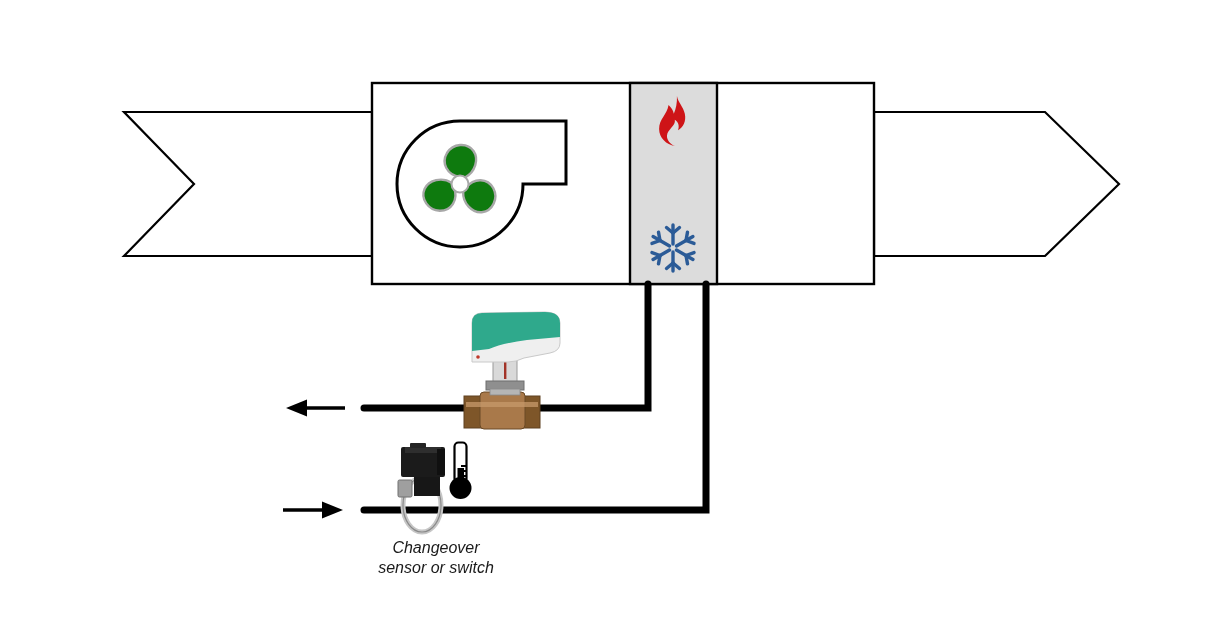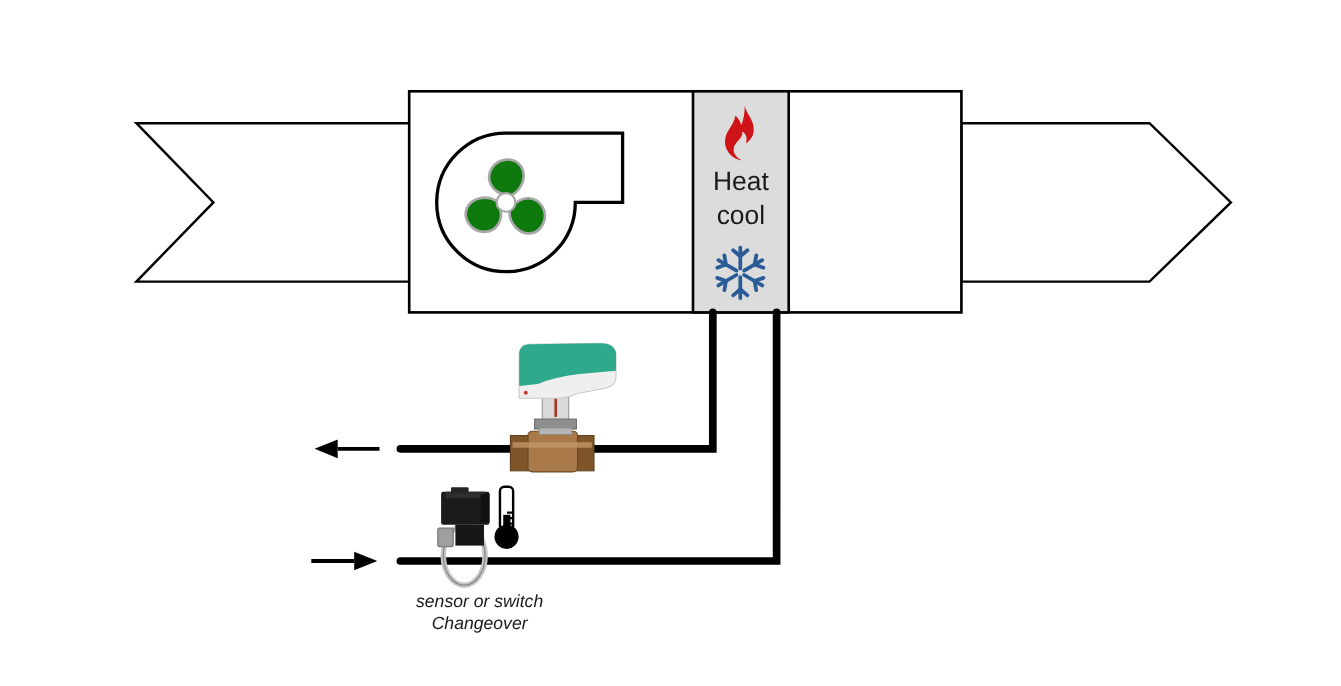--- a/index.html
+++ b/index.html
@@ -142,23 +142,19 @@
     <g>
       <rect x="454.5" y="442.5" width="12" height="40" rx="4" fill="#ffffff" stroke="#000000" stroke-width="2.2"></rect>
       <rect x="457.5" y="468" width="6.5" height="15" fill="#000000"></rect>
       <line x1="461" y1="466" x2="466.5" y2="466" stroke="#000000" stroke-width="2"></line>
       <line x1="461" y1="471" x2="466.5" y2="471" stroke="#000000" stroke-width="2"></line>
       <line x1="461" y1="476" x2="466.5" y2="476" stroke="#000000" stroke-width="2"></line>
       <circle cx="460.5" cy="488" r="11" fill="#000000"></circle>
     </g>
   </svg>
 
-  <div id="coil-label" class="label">
-    <div>Heat</div>
-    <div>cool</div>
-  </div>
 
   <div id="sensor-caption" class="label">
+    <div>Changeover</div>
     <div>sensor or switch</div>
-    <div>Changeover</div>
   </div>
 
 </div>
 
 </body></html>

